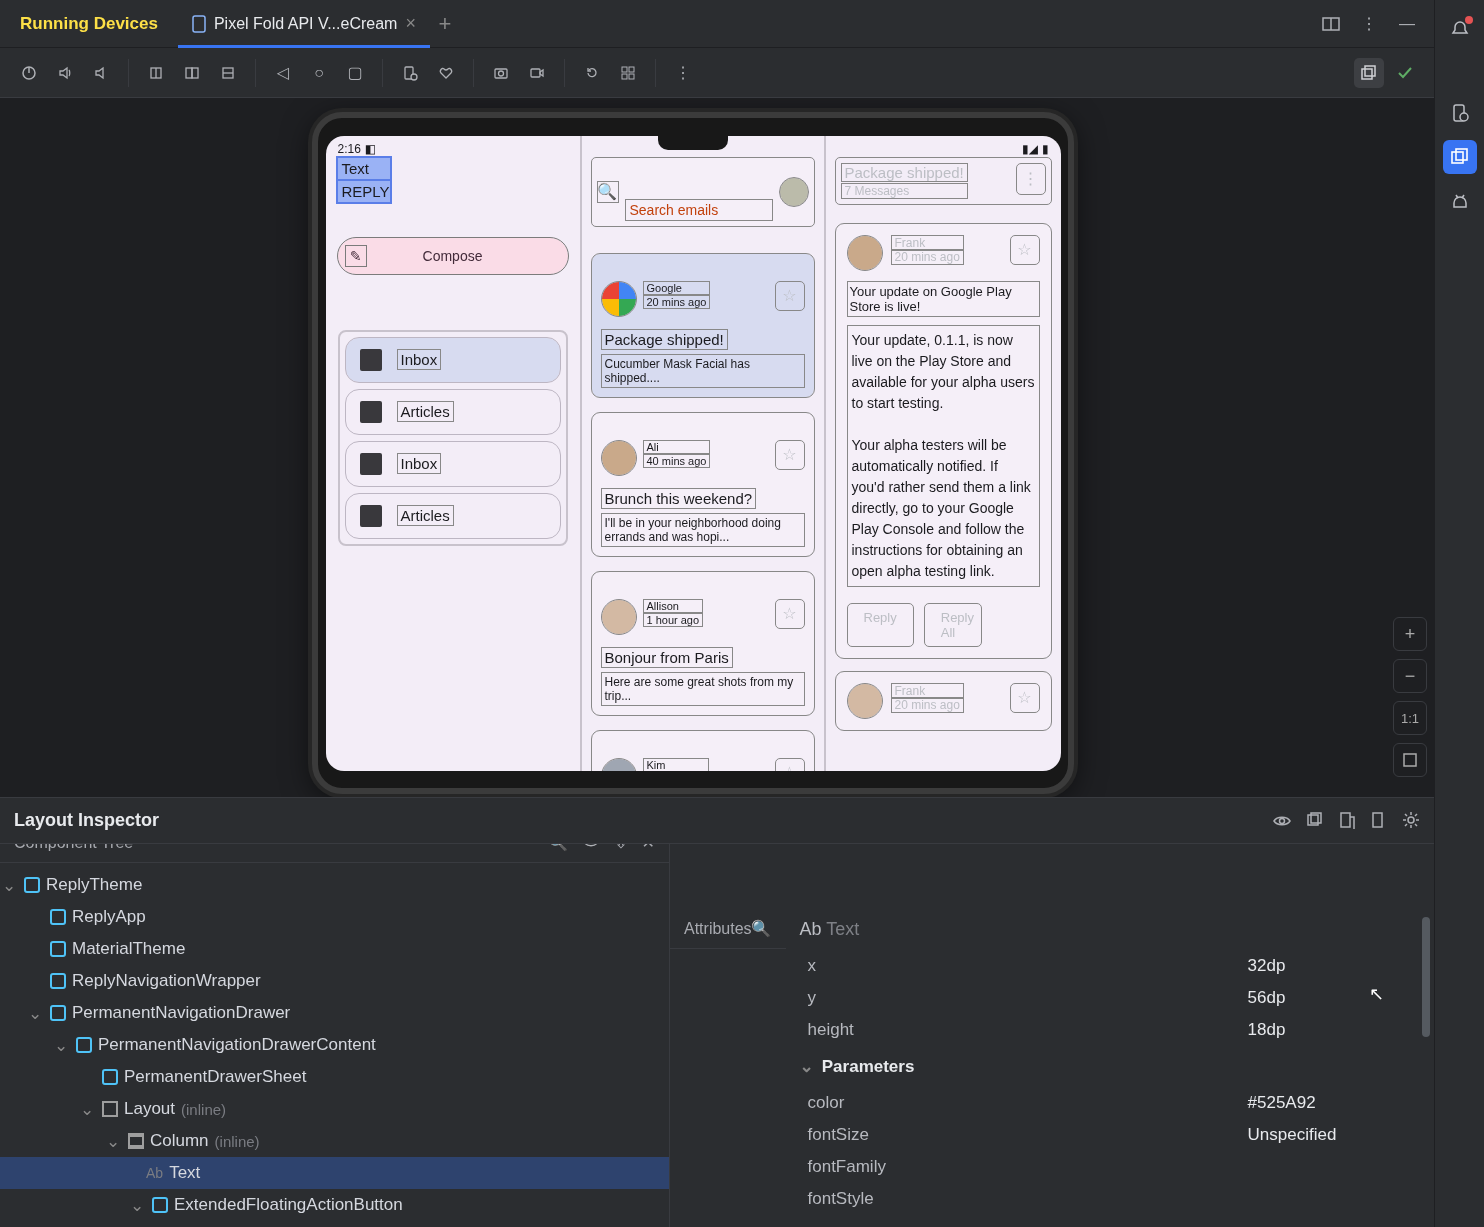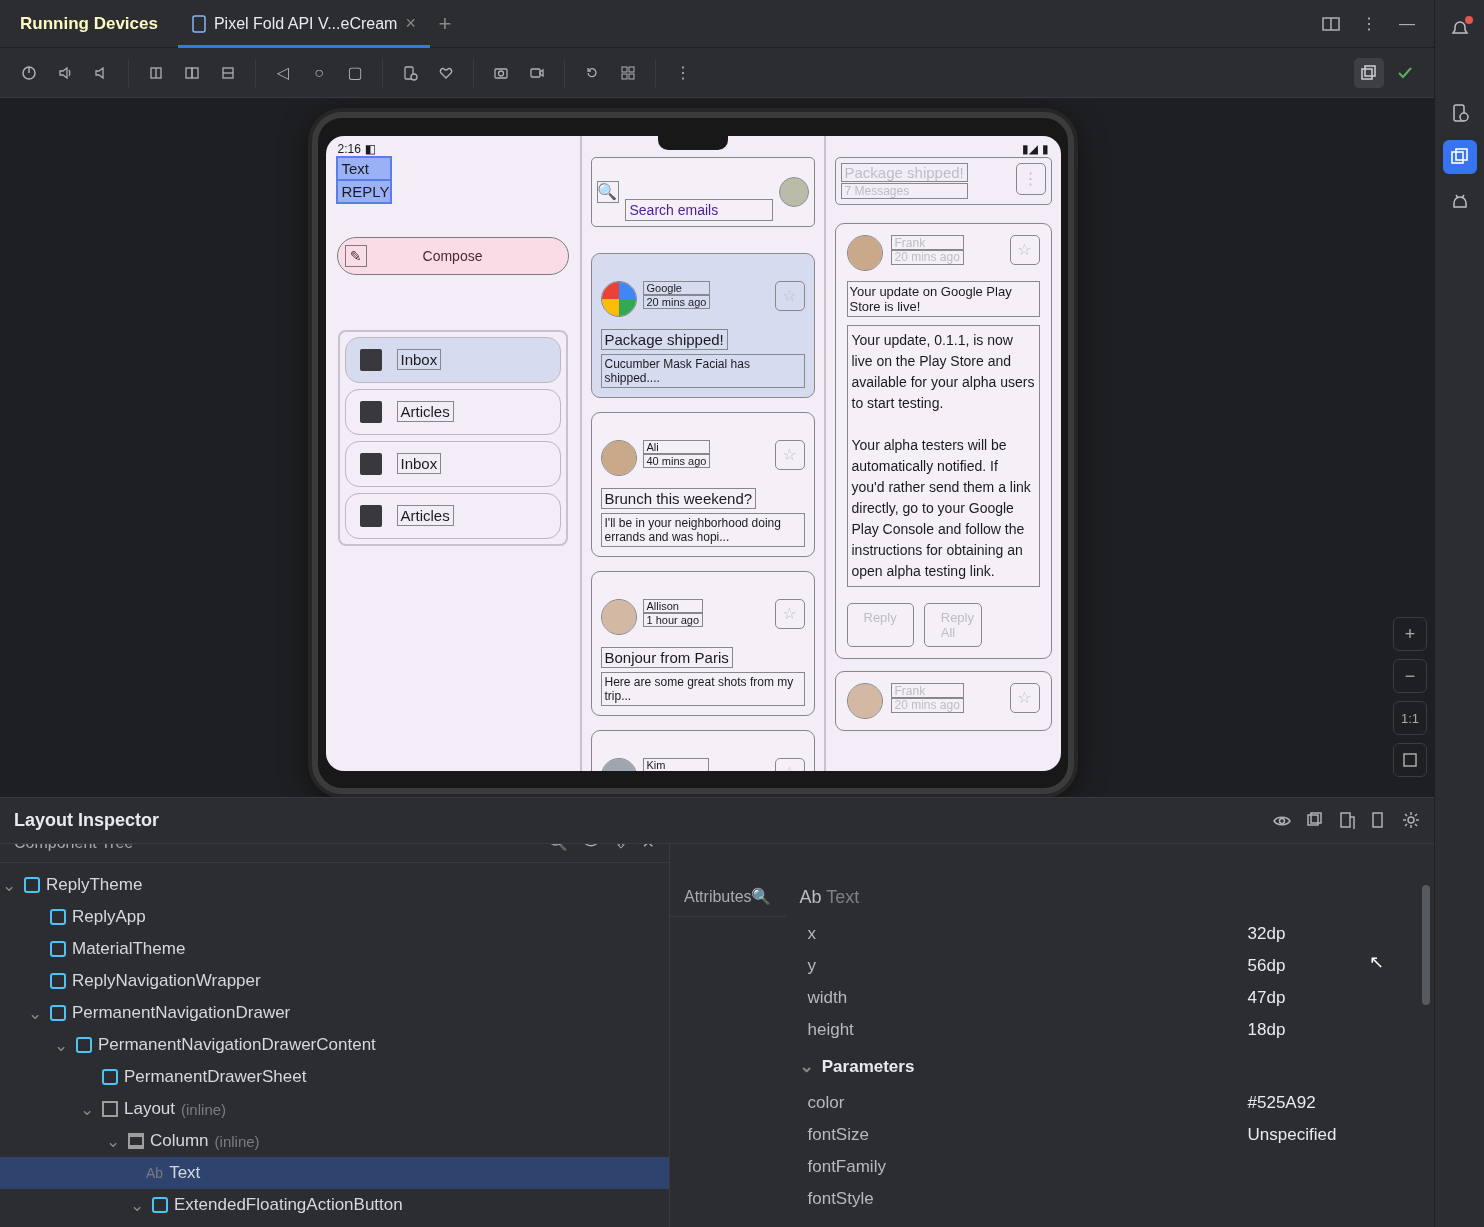--- a/index.html
+++ b/index.html
@@ -37,21 +37,21 @@
 
 .tabs-bar {
   height: 48px;
   display: flex;
   align-items: center;
   background: #2b2d30;
   border-bottom: 1px solid #1e1f22;
   padding: 0 10px;
 }
 .tabs-bar .title {
-  font-size: 17px; font-weight:600; color:#fef9c3;
+  font-size: 17px; font-weight:600; color:#fde047;
   padding: 0 20px 0 10px;
 }
 .tab {
   display:flex; align-items:center; gap:8px;
   padding: 0 14px;
   height: 100%;
   color:#bcbec4;
   position:relative;
 }
 .tab.active { color:#e8eaed; }
@@ -143,21 +143,21 @@
   padding:0 14px; outline:1px solid #bdb6c3;
   color:#1b1b1f; font-size:15px;
 }
 .nav-item.active { background:#d7dbf0; }
 .nav-item .nicon { width:22px; height:22px; background:#39383c; border-radius:2px; }
 .nav-item .nlabel { outline:1px solid #888; padding:1px 3px; }
 
 
 .search-row { display:flex; gap:8px; align-items:center; outline:1px solid #888; padding:6px; border-radius:4px; background:#f5eff8; }
 .search-row .sicon { width:20px; height:20px; outline:1px solid #888; display:flex; align-items:center; justify-content:center;}
-.search-row .sinput { flex:1; outline:1px solid #888; padding:2px 4px; font-size:14px; color:#4c1d95;margin-top:36px; }
+.search-row .sinput { flex:1; outline:1px solid #888; padding:2px 4px; font-size:14px; color:#c2410c;margin-top:36px; }
 .search-row .avatar { width:28px; height:28px; border-radius:50%; background:#bba; outline:1px solid #888; }
 
 .email-list { margin-top:28px; display:flex; flex-direction:column; gap:16px; }
 .email-card { outline:1px solid #888; border-radius:8px; padding:10px; background:#f5eff8; }
 .email-card.sel { background:#d7dbf0; }
 .card-head { display:flex; gap:8px; align-items:flex-start;margin-top:18px; }
 .card-head .av { width:34px; height:34px; border-radius:50%; outline:1px solid #888; display:block; }
 .av.google { background: conic-gradient(#4285f4 0 25%, #34a853 0 50%, #fbbc05 0 75%, #ea4335 0); }
 .av.p1 { background:#c9a98a; }
 .av.p2 { background:#d3b9a3; }
@@ -638,24 +638,20 @@
           <div class="attr-title"><span class="ab">Ab</span> <span>Text</span></div>
           <div class="attr-row">
               <span class="k">x</span>
               <span class="v">32dp</span>
             </div>
           <div class="attr-row">
               <span class="k">y</span>
               <span class="v">56dp</span>
             </div>
           <div class="attr-row">
-              <span class="k">width</span>
-              <span class="v">47dp</span>
-            </div>
-          <div class="attr-row">
               <span class="k">height</span>
               <span class="v">18dp</span>
             </div>
           <div class="attr-group"><span class="gchev">⌄</span><span>Parameters</span></div>
           <div class="attr-row">
               <span class="k">color</span>
               <span class="v">#525A92</span>
             </div>
           <div class="attr-row">
               <span class="k">fontSize</span>

